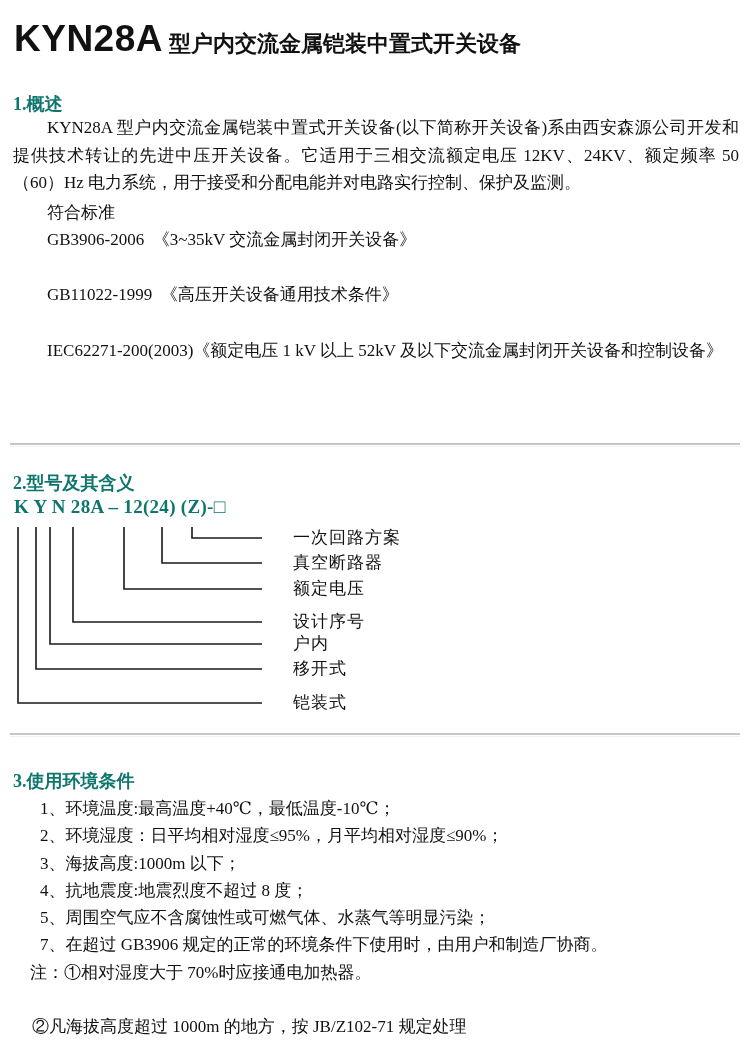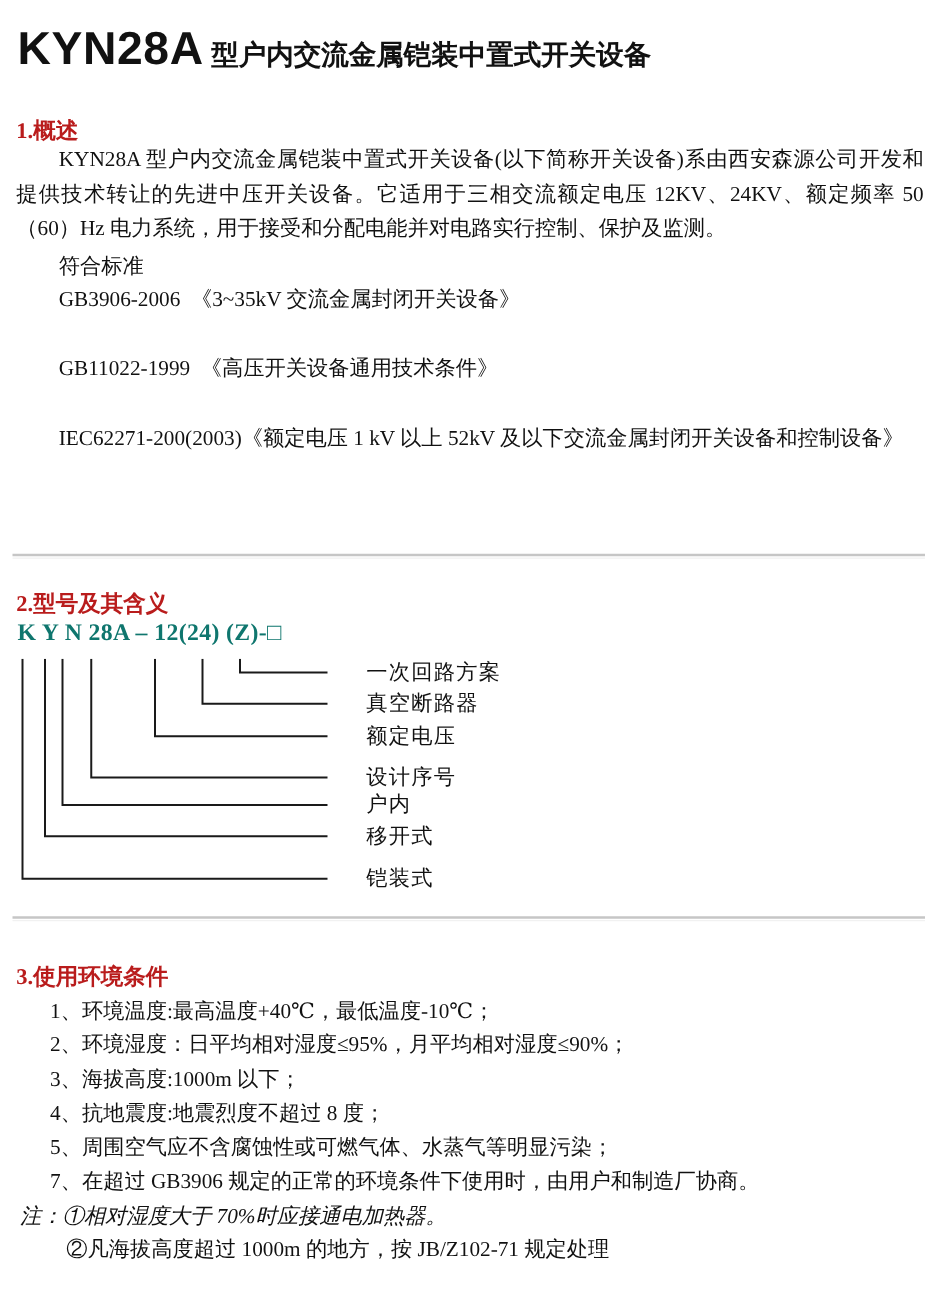--- a/index.html
+++ b/index.html
@@ -30,21 +30,21 @@
     font-family: "Liberation Sans", "DejaVu Sans", sans-serif;
     font-weight: bold;
     font-size: 22px;
     margin-left: 6px;
   }
   .sec-heading {
     position: absolute;
     left: 13px;
     font-weight: bold;
     font-size: 18px;
-    color: #b91c1c;
+    color: #0f766e;
     white-space: nowrap;
   }
   #h1 { top: 92px; }
   #h2 { top: 471px; }
   #h3 { top: 769px; }
   .para {
     position: absolute;
     top: 114px;
     left: 13px;
     width: 726px;
@@ -110,22 +110,22 @@
     top: 795px;
     left: 0;
     width: 680px;
   }
   .env-line {
     height: 27.3px;
     line-height: 27.3px;
     white-space: nowrap;
   }
   .env-item { padding-left: 40px; }
-  .note-0 { padding-left: 16px; font-style: italic; }
-  .note-1 { padding-left: 53px; }
+  .note-0 { padding-left: 30px; }
+  .note-1 { padding-left: 32px; margin-top: 27px; }
 </style>
 </head>
 <body>
 
 <div class="page">
 
   <div class="doc-title">
     <span class="model">KYN28A</span><span class="name">型户内交流金属铠装中置式开关设备</span>
   </div>
 

